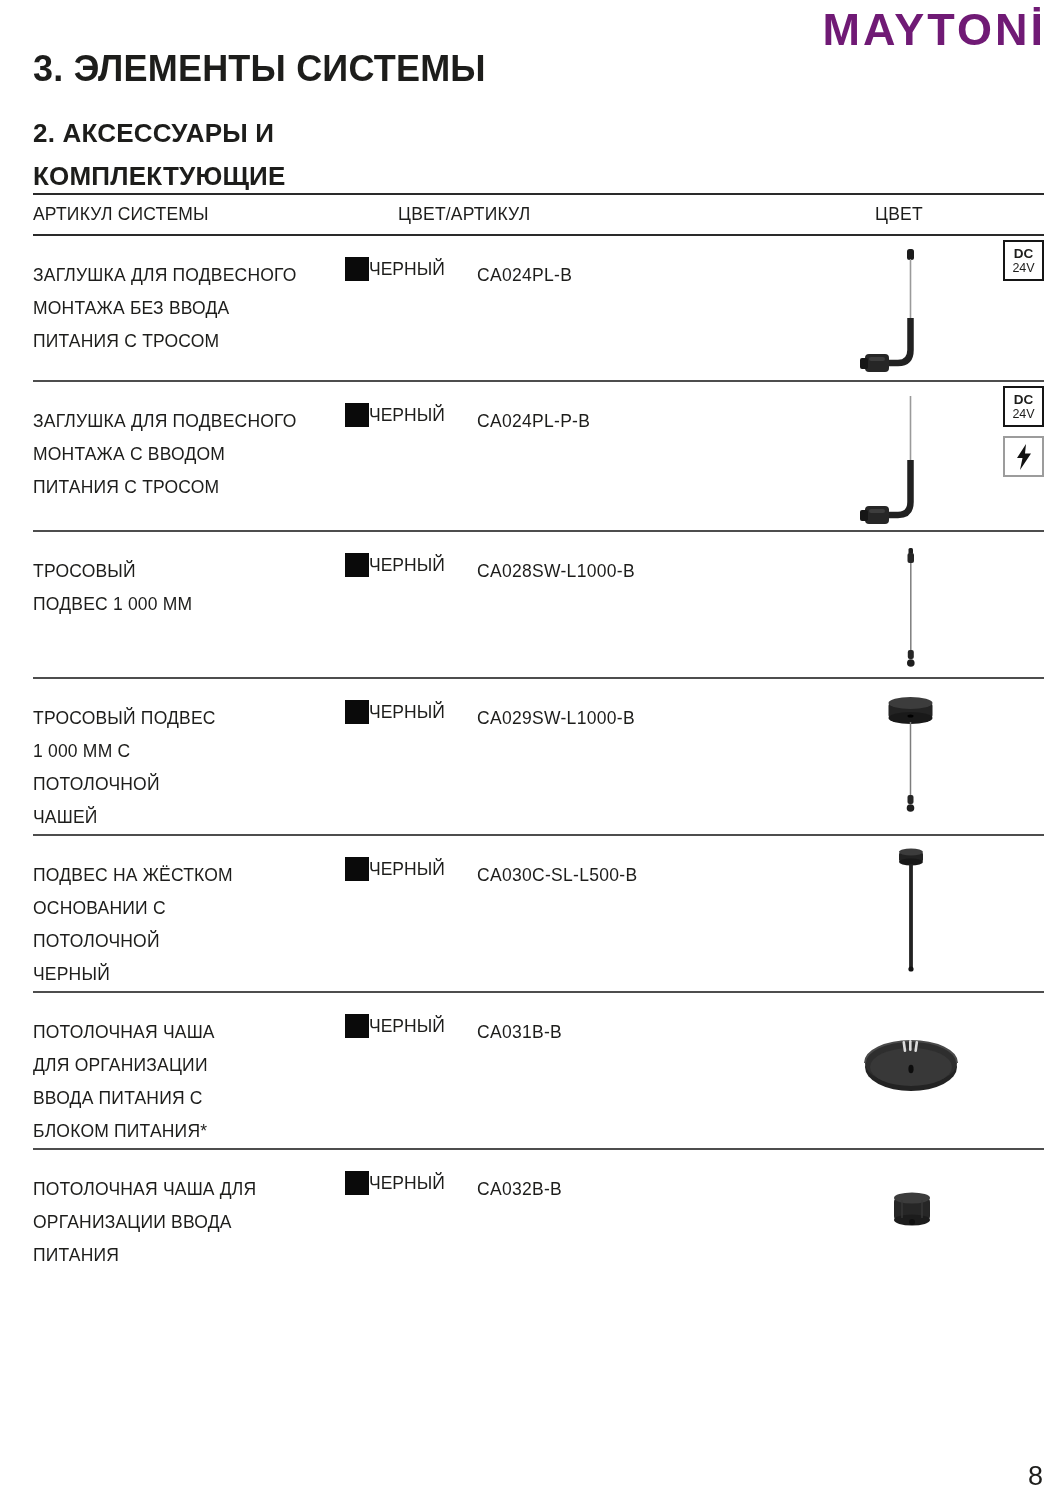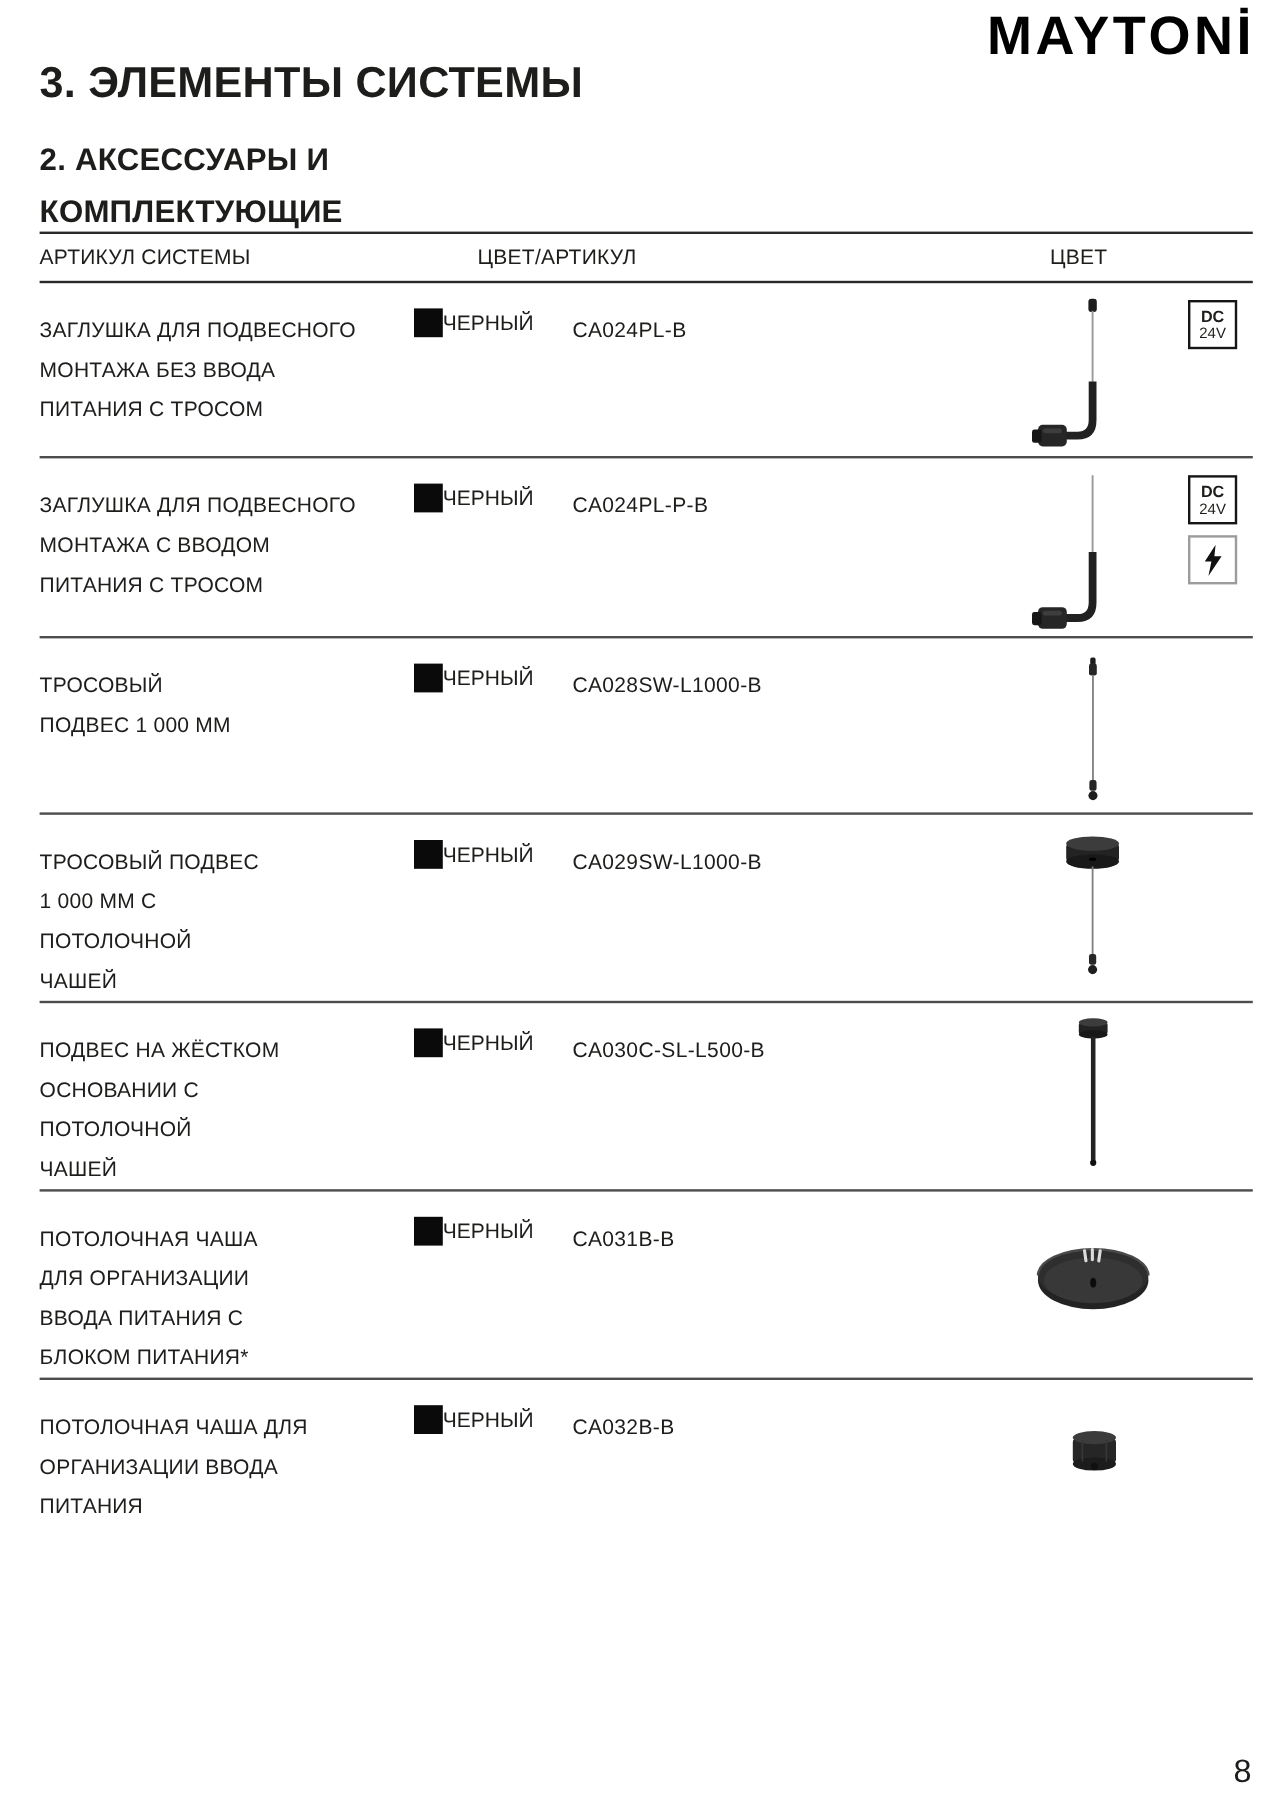--- a/index.html
+++ b/index.html
@@ -1,21 +1,21 @@
 <!DOCTYPE html>
 <html><head>
 <meta charset="utf-8">
 <style>
   * { margin:0; padding:0; box-sizing:border-box; }
   html,body { background:#ffffff; }
   body { font-family:"Liberation Sans", "DejaVu Sans", sans-serif; color:#1d1d1b; }
   .page { position:relative; width:1064px; height:1500px; background:#ffffff; overflow:hidden; }
 
   .logo { position:absolute; top:4px; right:18px; font-size:45px; font-weight:bold;
-          letter-spacing:3px; color:#000000; }
+          letter-spacing:3px; color:#701a75; }
 
   .headings { position:absolute; left:33px; top:48px; }
   .section-title { font-size:36px; font-weight:bold; letter-spacing:0.2px; }
   .subsection-title { margin-top:22px; font-size:26px; font-weight:bold; line-height:43px;
                       white-space:pre-line; letter-spacing:0.2px; }
 
   .catalog-table { position:absolute; left:33px; top:193px; width:1011px; }
   .grid-cols { display:grid; grid-template-columns:312px 132px 183px 330px 54px; }
 
   .thead { border-top:2px solid #2a2a2a; border-bottom:2px solid #2a2a2a;
@@ -27,21 +27,21 @@
   .row.last { border-bottom:none; }
 
   .cell-name { padding-top:23px; font-size:17.5px; line-height:33px; white-space:pre-line;
                letter-spacing:0.2px; }
   .cell-color { margin-top:20px; height:26px; display:flex; align-items:center; }
   .swatch { width:24px; height:24px; background:#0a0a0a; flex:0 0 auto; }
   .color-label { font-size:17.5px; }
   .cell-article { padding-top:29px; font-size:17.5px; letter-spacing:0.3px; }
   .cell-photo { display:flex; justify-content:flex-end; padding:12px 20px 0 0; }
   .cell-photo svg { display:block; }
-  .cell-badges { padding-top:14px; display:flex; flex-direction:column; gap:9px; }
+  .cell-badges { padding-top:4px; display:flex; flex-direction:column; gap:9px; align-items:flex-end; }
 
   .badge { width:41px; height:41px; border:2.5px solid #151515; display:flex; flex-direction:column;
            align-items:center; justify-content:center; background:#fff; }
   .badge.gray { border-color:#9c9c9c; }
   .badge .b-top { font-size:13.5px; font-weight:bold; line-height:15px; }
   .badge .b-bottom { font-size:12.5px; line-height:14px; }
 
   .footnote { position:absolute; left:60px; bottom:21px; font-size:17px; }
   .page-number { position:absolute; right:21px; bottom:8px; font-size:27px; }
 </style>
@@ -165,21 +165,21 @@
           <circle cx="60.5" cy="117" r="3.8" fill="#1e1e1e"></circle>
         </svg>
       </div>
       <div class="cell-badges"></div>
     </div>
 
     <div class="row grid-cols" style="min-height:145px">
       <div class="cell-name">ПОДВЕС НА ЖЁСТКОМ
 ОСНОВАНИИ С
 ПОТОЛОЧНОЙ
-ЧАШЕЙ</div>
+ЧЕРНЫЙ</div>
       <div class="cell-color">
         <span class="swatch"></span>
         <span class="color-label">ЧЕРНЫЙ</span>
       </div>
       <div class="cell-article">CA030C-SL-L500-B</div>
       <div class="cell-photo">
         <svg width="120" height="128" viewBox="0 0 120 128">
           <rect x="49" y="4" width="24" height="10" rx="2.5" fill="#222"></rect>
           <ellipse cx="61" cy="4" rx="12" ry="3.5" fill="#3c3c3c"></ellipse>
           <ellipse cx="61" cy="14" rx="12" ry="3.5" fill="#181818"></ellipse>

